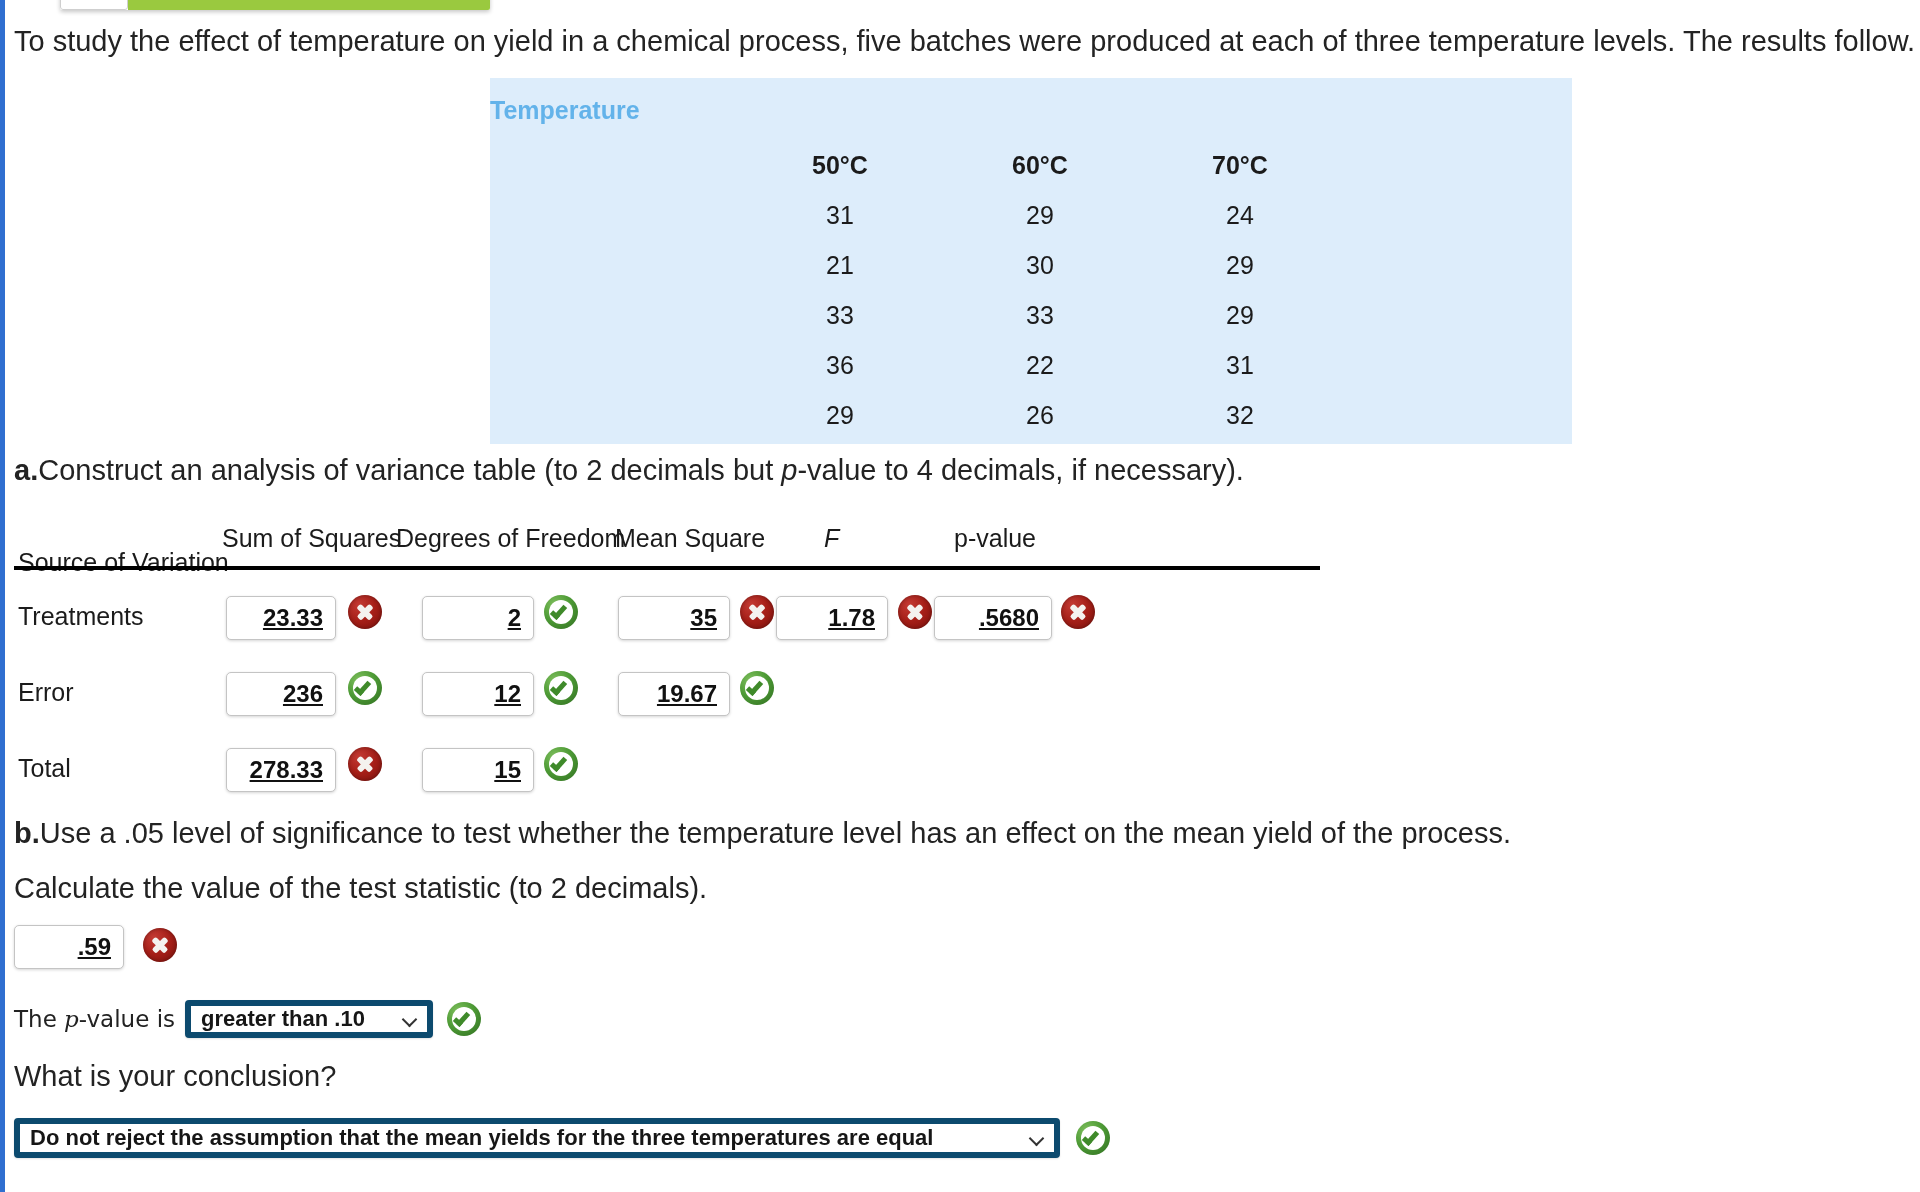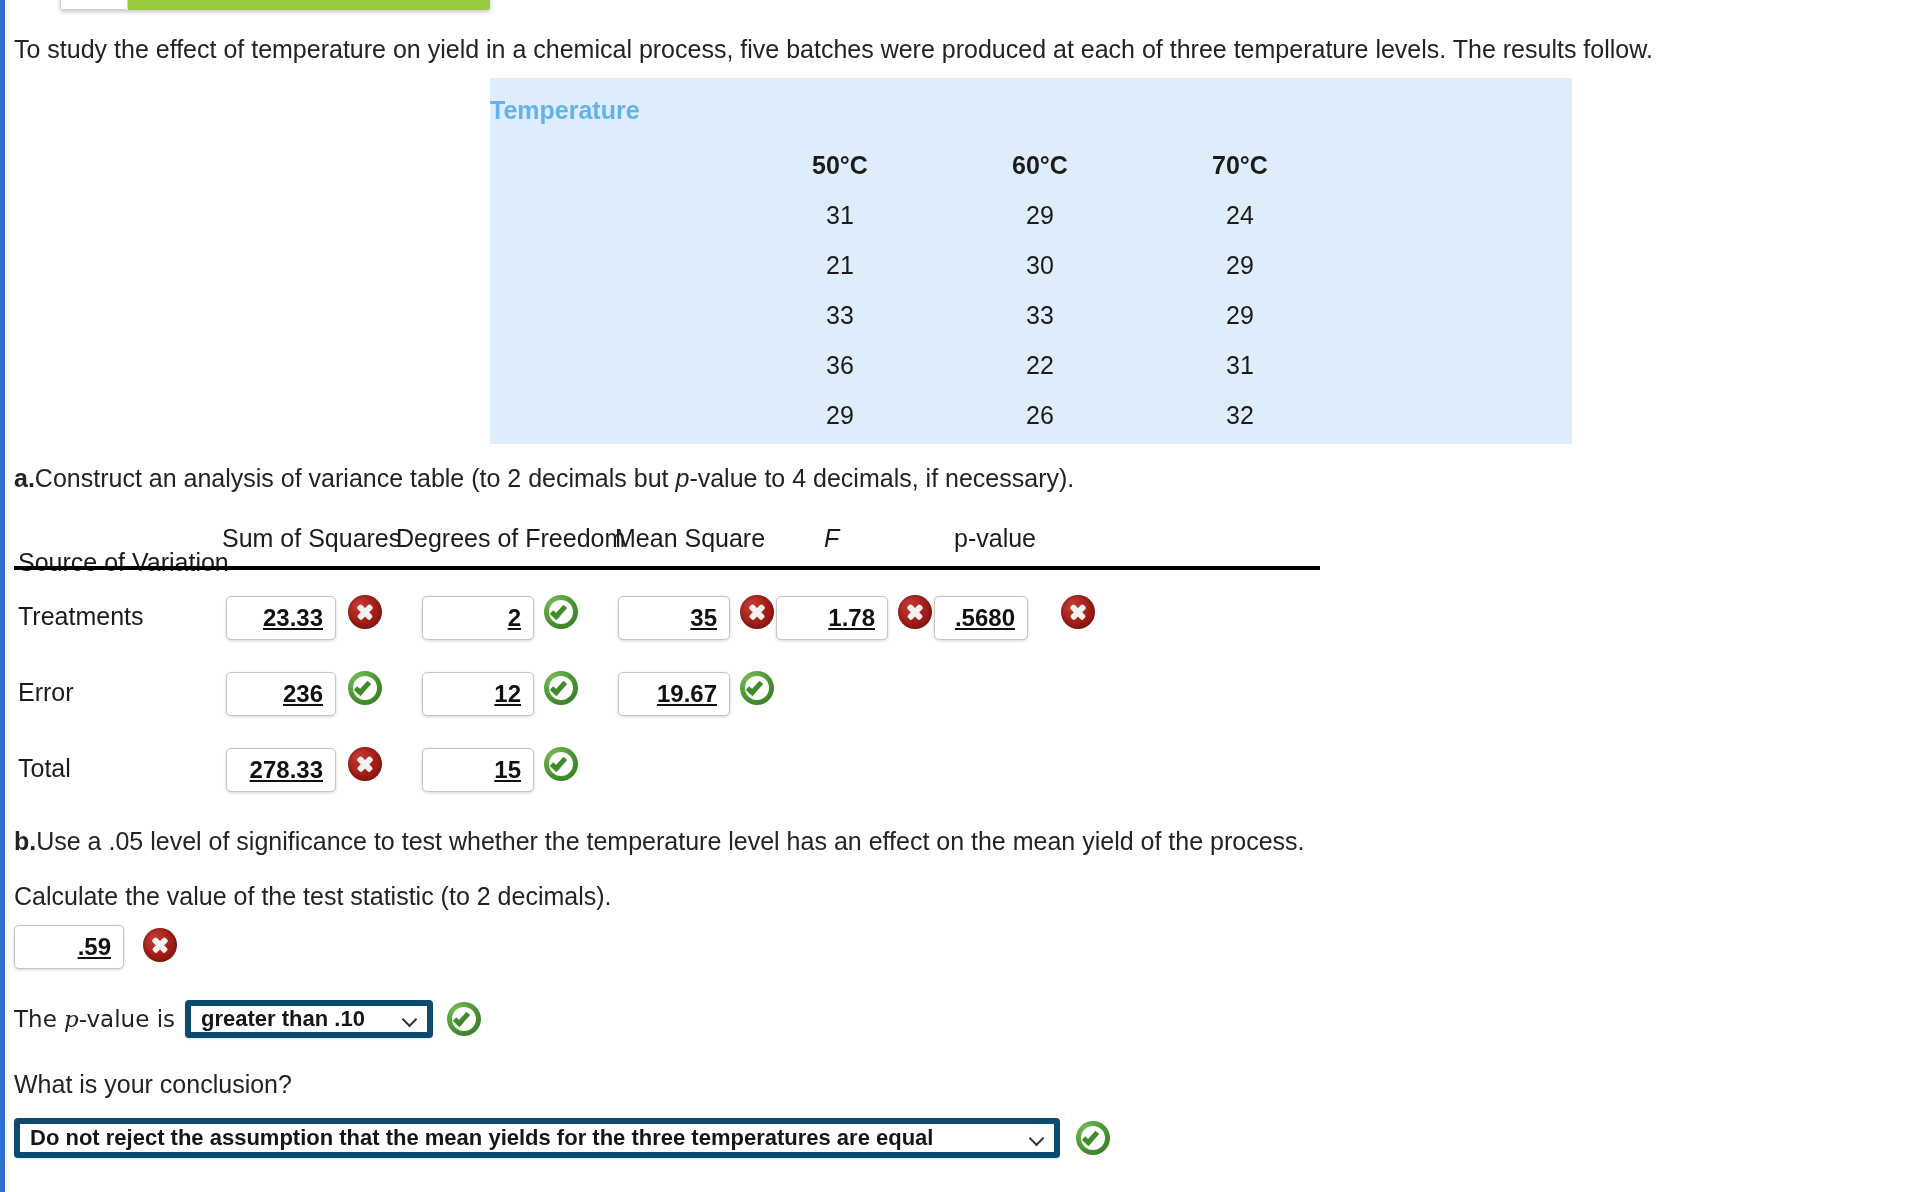--- a/index.html
+++ b/index.html
@@ -49,25 +49,24 @@
   .page {
     position: absolute;
     left: 0; top: 0;
     width: 1920px; height: 1192px;
   }
 
   
   .prose {
     font-family: "Liberation Sans Narrow", "Liberation Sans", sans-serif;
     font-stretch: condensed;
-    font-size: 25px;
+    font-size: 29px;
     line-height: 30px;
     color: #232323;
     white-space: nowrap;
-    margin-top: 8px;
   }
   .prose b { font-weight: bold; }
   .prose i { font-style: italic; }
 
   #intro-sentence {
     position: absolute;
     left: 14px; top: 26px;
   }
 
   
@@ -359,21 +358,21 @@
     <div class="status wrong" style="left:334px; top:5px;"></div>
     <div class="ansbox" style="left:408px; top:6px; width:112px;">2</div>
     <div class="status right" style="left:530px; top:5px;">
         <div class="inner"></div>
         <div class="tick"></div>
       </div>
     <div class="ansbox" style="left:604px; top:6px; width:112px;">35</div>
     <div class="status wrong" style="left:726px; top:5px;"></div>
     <div class="ansbox" style="left:762px; top:6px; width:112px;">1.78</div>
     <div class="status wrong" style="left:884px; top:5px;"></div>
-    <div class="ansbox" style="left:920px; top:6px; width:94px;">.5680</div>
+    <div class="ansbox" style="left:920px; top:6px; width:118px;">.5680</div>
     <div class="status wrong" style="left:1047px; top:5px;"></div>
   </div>
 
   <div class="anova-row" style="left:14px; top:666px;">
     <div class="row-label">Error</div>
     <div class="ansbox" style="left:212px; top:6px; width:110px;">236</div>
     <div class="status right" style="left:334px; top:5px;">
         <div class="inner"></div>
         <div class="tick"></div>
       </div>

